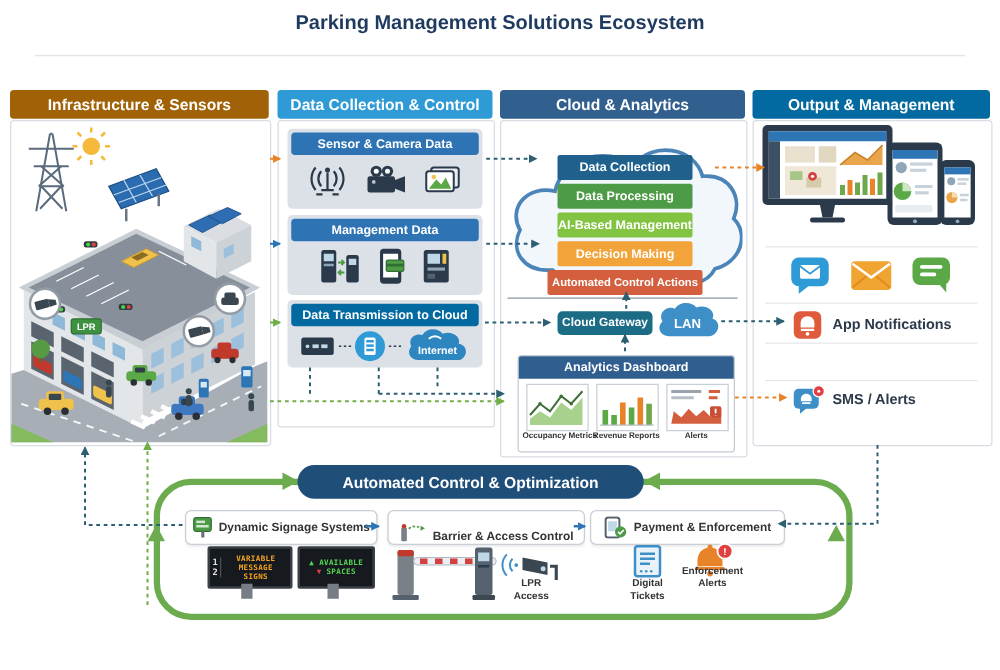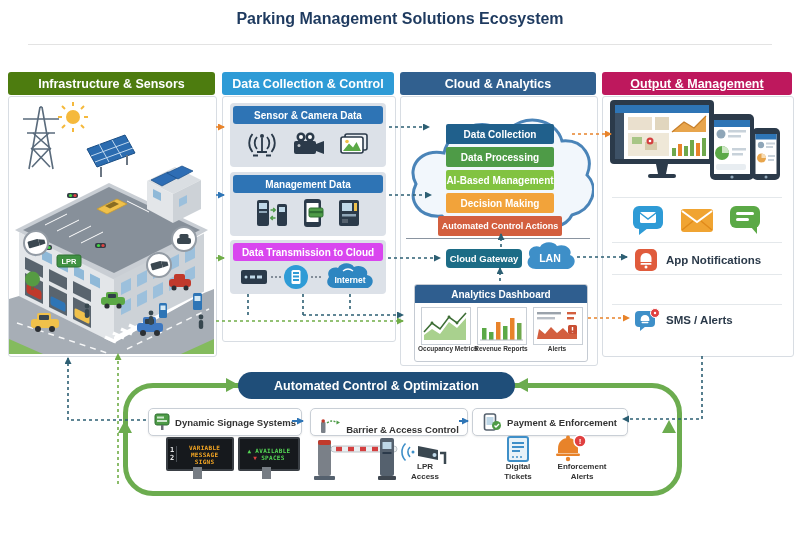--- a/index.html
+++ b/index.html
@@ -42,21 +42,21 @@
   .z7{z-index:7;}
 </style>
 </head>
 <body>
 
 <div id="canvas">
 
   <div class="title">Parking Management Solutions Ecosystem</div>
   <div class="title-divider"></div>
 
-  <div class="colhdr" style="left: 8px; top: 72px; width: 207px; background-color: #4d7c0f;">Infrastructure &amp; Sensors</div>
+  <div class="colhdr" style="left: 8px; top: 72px; width: 207px; background-color: #a16207;">Infrastructure &amp; Sensors</div>
   <div class="panel" style="left:8px;top:96px;width:207px;height:259px;">
     <svg viewBox="0 0 205 257" width="205" height="257">
       <g stroke="#5A6B7C" stroke-width="1.6" fill="none">
         <path d="M20,72 L31,10 M44,72 L33,10 M31,10 H33 M14,22 H50 M18,36 H46"></path>
         <path d="M24,36 L42,52 M40,36 L22,52 M22,52 H42 M24,52 L41,70 M40,52 L23,70"></path>
       </g>
       <g>
         <circle cx="64" cy="20" r="7" fill="#F5B93C"></circle>
         <g stroke="#F5B93C" stroke-width="2">
             <path d="M64,9 V5 M64,31 V35 M53,20 H49 M75,20 H79 M56,12 l-3,-3 M72,12 l3,-3 M56,28 l-3,3 M72,28 l3,3"></path>
@@ -282,21 +282,21 @@
         <rect x="2" y="2" width="20" height="26" rx="2" fill="#2B3A4A"></rect>
         <rect x="5" y="5" width="10" height="8" fill="#BFD8E8"></rect>
           <rect x="17" y="5" width="3" height="8" fill="#F0C14B"></rect>
         <rect x="5" y="16" width="14" height="2.5" fill="#8FA6B8"></rect>
           <rect x="5" y="21" width="6" height="4" fill="#55616E"></rect>
       </svg>
     </div>
   </div>
 
   <div class="subbox" style="left:230px;top:240px;width:156px;height:54px;">
-    <div class="subhdr" style="background-color: #d946ef;">Data Transmission to Cloud</div>
+    <div class="subhdr" style="background-color: #0369a1;">Data Transmission to Cloud</div>
     <div class="iconrow" style="gap:2px;height:31px;">
       <svg viewBox="0 0 30 22" width="30" height="22">
         <rect x="2" y="4" width="26" height="14" rx="2" fill="#2B3A4A"></rect>
         <circle cx="7" cy="11" r="1.5" fill="#BFD8E8"></circle>
           <rect x="11" y="9.5" width="5" height="3" fill="#BFD8E8"></rect>
           <rect x="18" y="9.5" width="5" height="3" fill="#BFD8E8"></rect>
       </svg>
       <svg width="10" height="8">
           <path d="M0,4 H10" stroke="#2B3A4A" stroke-width="1.2" stroke-dasharray="2,2"></path>
         </svg>
@@ -368,21 +368,21 @@
         <polygon points="3,31 5,21 11,26 17,19 23,25 29,20 35,26 43,18 43,31" fill="#D35F3F"></polygon>
         <rect x="34" y="17" width="9" height="9" rx="1.5" fill="#C94F34"></rect>
         <path d="M38.5,19 v3.5 m0,1.8 v0.4" stroke="#FFF" stroke-width="1.4" fill="none"></path>
       </svg>
     </div>
     <div class="tilelbl" style="left:3px;">Occupancy Metrics</div>
     <div class="tilelbl" style="left:59px;">Revenue Reports</div>
     <div class="tilelbl" style="left:115px;">Alerts</div>
   </div>
 
-  <div class="colhdr" style="left: 602px; top: 72px; width: 190px; background-color: #be185d; text-decoration: underline;">Output &amp; Management</div>
+  <div class="colhdr" style="left: 602px; top: 72px; width: 190px; background-color: #0369a1;">Output &amp; Management</div>
   <div class="panel" style="left:602px;top:96px;width:190px;height:259px;"></div>
 
   <svg class="abs" style="left:608px;top:98px;" viewBox="0 0 178 94" width="178" height="94">
     <g>
       <rect x="2" y="2" width="104" height="64" rx="4" fill="#2B3A4A"></rect>
       <rect x="7" y="7" width="94" height="54" fill="#FFF"></rect>
       <rect x="7" y="7" width="94" height="8" fill="#2E75B6"></rect>
       <rect x="7" y="15" width="9" height="46" fill="#3D5166"></rect>
       <rect x="20" y="19" width="24" height="13" fill="#EAE0CE"></rect>
         <rect x="47" y="19" width="14" height="13" fill="#E1D6BE"></rect>
@@ -583,21 +583,21 @@
       <div>Tickets</div>
   </div>
   <svg class="abs z7" style="left:552px;top:433px;" viewBox="0 0 36 30" width="36" height="30">
     <path d="M16,5 c6,0 10,4.5 10,10.5 V20 H6 V15.5 C6,9.5 10,5 16,5 Z" fill="#E8832A"></path>
     <rect x="14" y="2.5" width="4" height="4" rx="2" fill="#E8832A"></rect>
     <rect x="4" y="20.5" width="24" height="2.5" rx="1.2" fill="#E8832A"></rect>
     <circle cx="16" cy="26" r="2.2" fill="#E8832A"></circle>
     <circle cx="28" cy="8" r="6" fill="#E04040" stroke="#FFF" stroke-width="1.5"></circle>
     <text x="28" y="11" text-anchor="middle" font-size="8" font-weight="bold" fill="#FFF">!</text>
   </svg>
-  <div class="cap" style="left:540px;top:462px;width:60px;margin-left:12px;">
+  <div class="cap" style="left:540px;top:452px;width:60px;">
     <div>Enforcement</div>
       <div>Alerts</div>
   </div>
 
   <svg class="abs" style="left:0;top:0;width:800px;height:536px;pointer-events:none;z-index:30;">
     <defs>
       <marker id="aO" markerWidth="8" markerHeight="8" refX="6" refY="3.5" orient="auto" markerUnits="userSpaceOnUse">
           <path d="M0,0 L7,3.5 L0,7 Z" fill="#E8832A"></path>
         </marker>
       <marker id="aB" markerWidth="8" markerHeight="8" refX="6" refY="3.5" orient="auto" markerUnits="userSpaceOnUse">

